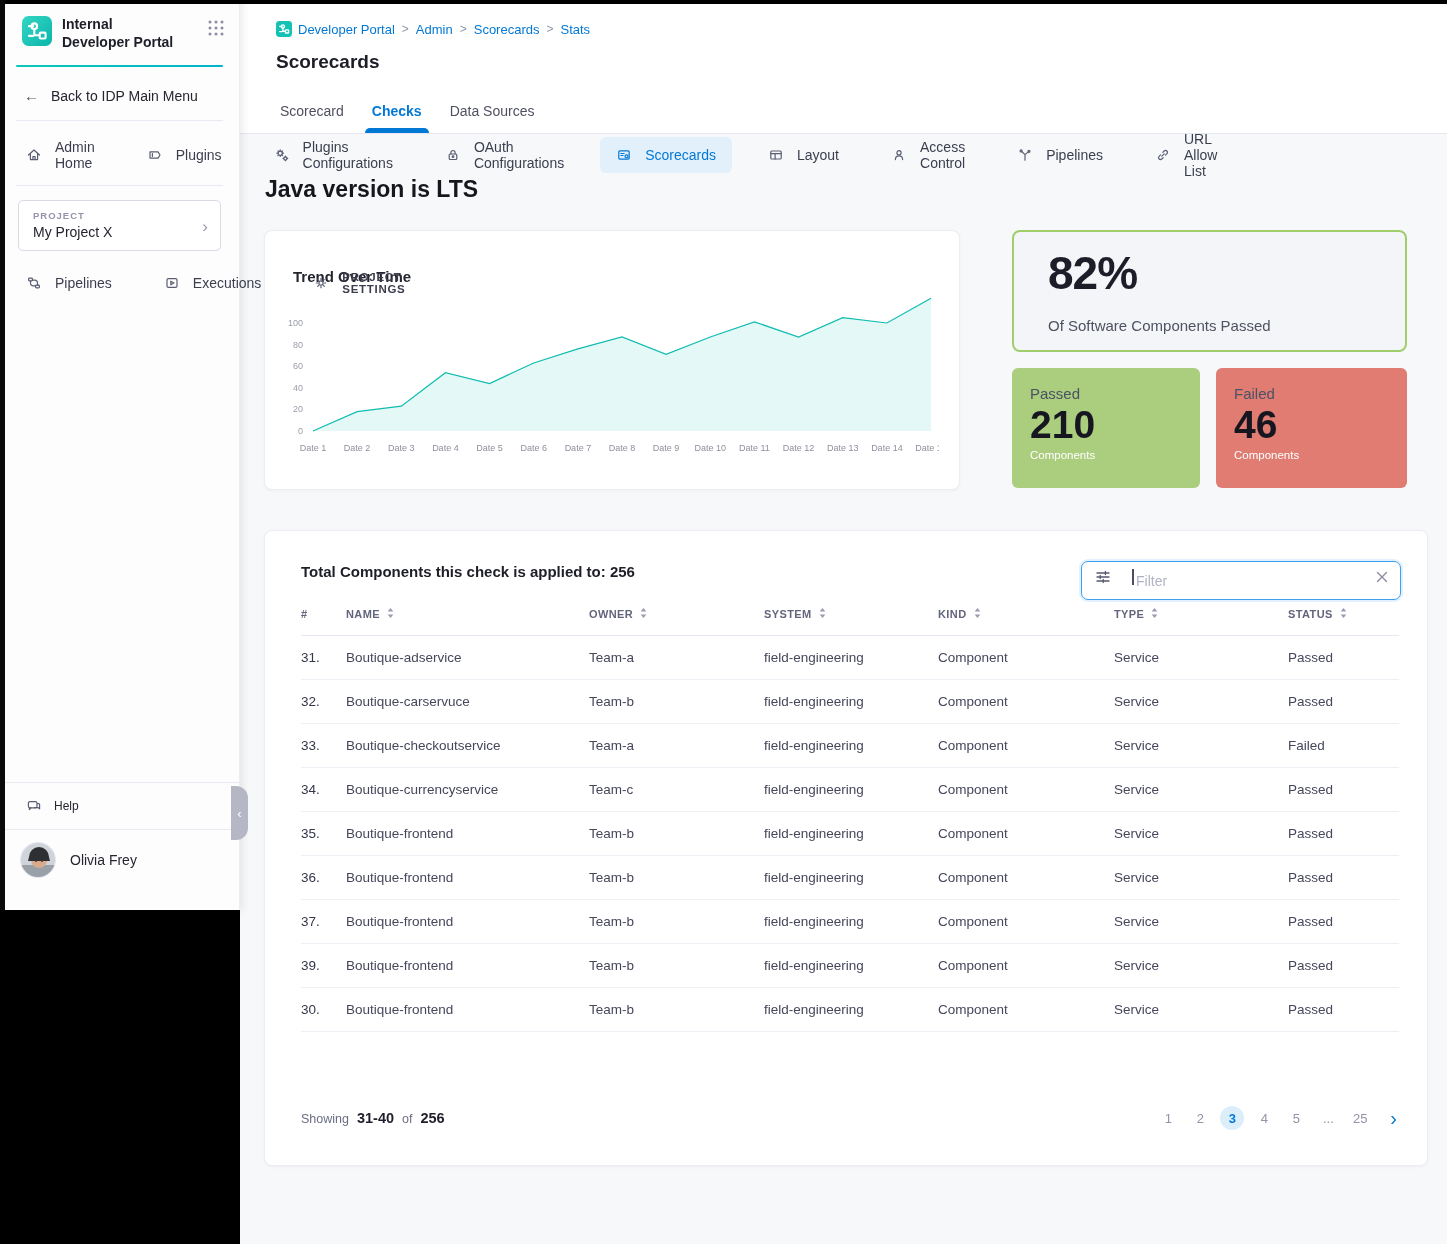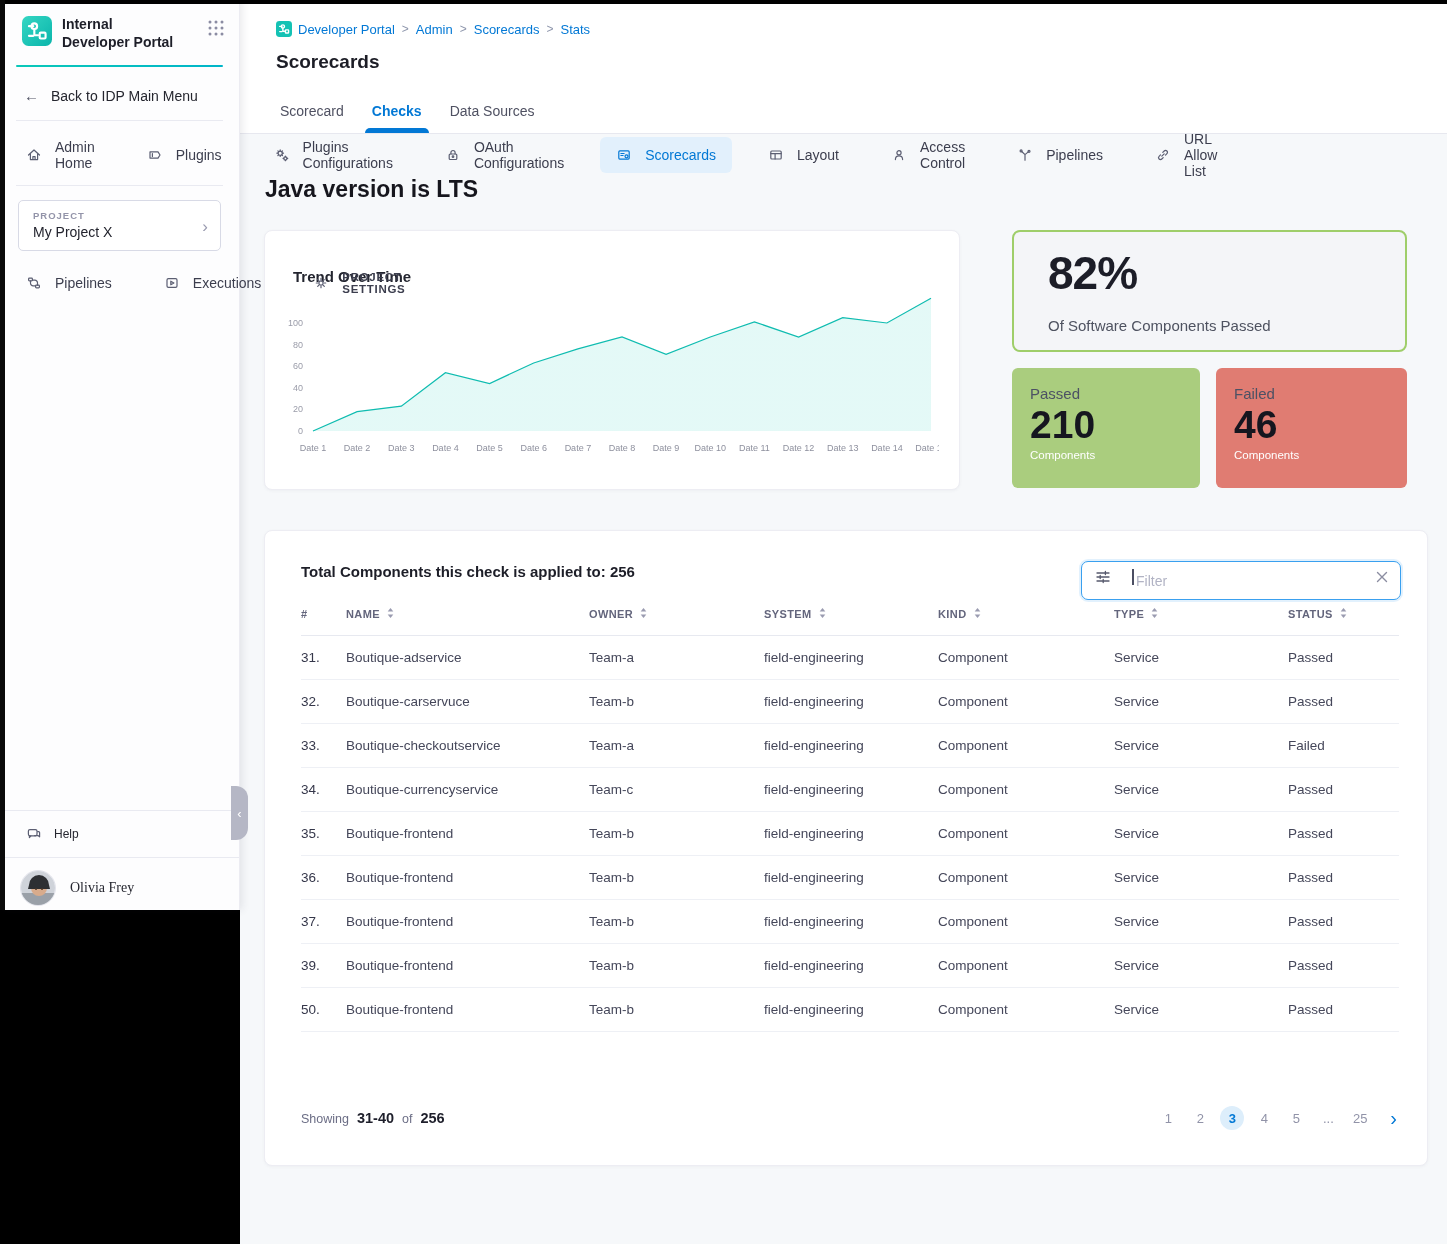--- a/index.html
+++ b/index.html
@@ -105,21 +105,21 @@
   .nav-divider { height:1px; background:#e9eaf1; margin:12px 16px 0 16px; }
   .project-card { position:relative; margin:14px 18px 0 18px; border:1px solid #d8dae6; border-radius:5px;
     padding:9px 26px 10px 14px; cursor:pointer; background:#fff; }
   .project-label { font-size:9.5px; font-weight:700; letter-spacing:1px; color:#9394a9; }
   .project-name { font-size:14px; color:#22232d; margin-top:3px; }
   .project-card .chev { position:absolute; right:12px; top:16px; color:#9a9bb0; font-size:17px; }
   .sidebar-footer { margin-top:auto; border-top:1px solid #e9eaf1; }
   .help-row { display:flex; align-items:center; gap:12px; font-size:12px; color:#25262f; padding:15px 16px 15px 26px; cursor:pointer; }
   .help-row .nav-icon { width:16px; height:16px; color:#5b5e72; display:flex; }
   .user-row { display:flex; align-items:center; gap:14px; font-size:14px; color:#25262f;
-    border-top:1px solid #e9eaf1; padding:12px 16px 4px 20px; cursor:pointer;font-family:Liberation Serif, serif; }
+    border-top:1px solid #e9eaf1; padding:12px 16px 32px 20px; cursor:pointer; }
   .avatar { width:36px; height:36px; border-radius:50%; overflow:hidden; flex:0 0 36px; border:1px solid #e2e3ec; }
   .collapse-handle { position:absolute; left:231px; top:786px; width:17px; height:54px; background:#b5b7c5;
     border-radius:0 12px 12px 0; z-index:70; display:flex; align-items:center; justify-content:center;
     color:#fff; font-size:13px; cursor:pointer; }
 </style>
 </head>
 <body>
 
 <div class="main-bg"></div>
 
@@ -360,21 +360,21 @@
         <tr>
           <td class="idx">39.</td>
           <td>Boutique-frontend</td>
           <td>Team-b</td>
           <td>field-engineering</td>
           <td>Component</td>
           <td>Service</td>
           <td>Passed</td>
         </tr>
         <tr>
-          <td class="idx">50.</td>
+          <td class="idx">30.</td>
           <td>Boutique-frontend</td>
           <td>Team-b</td>
           <td>field-engineering</td>
           <td>Component</td>
           <td>Service</td>
           <td>Passed</td>
         </tr>
       </tbody>
   </table>
 

